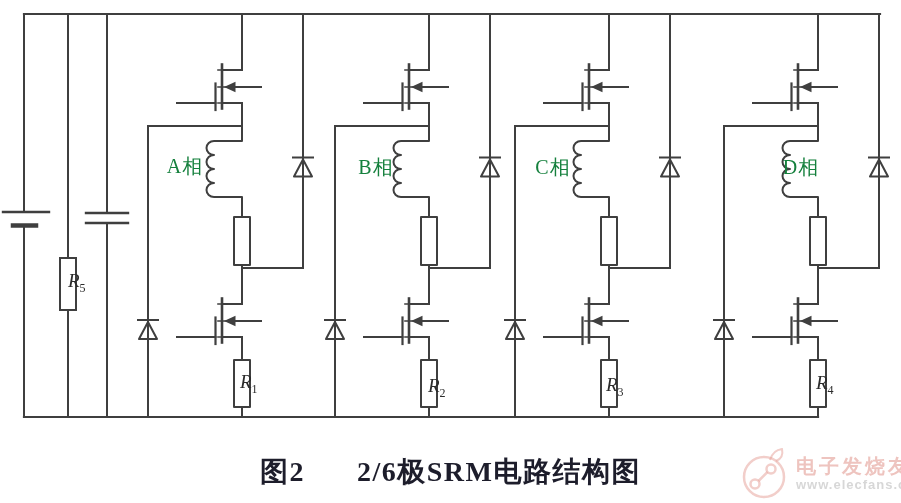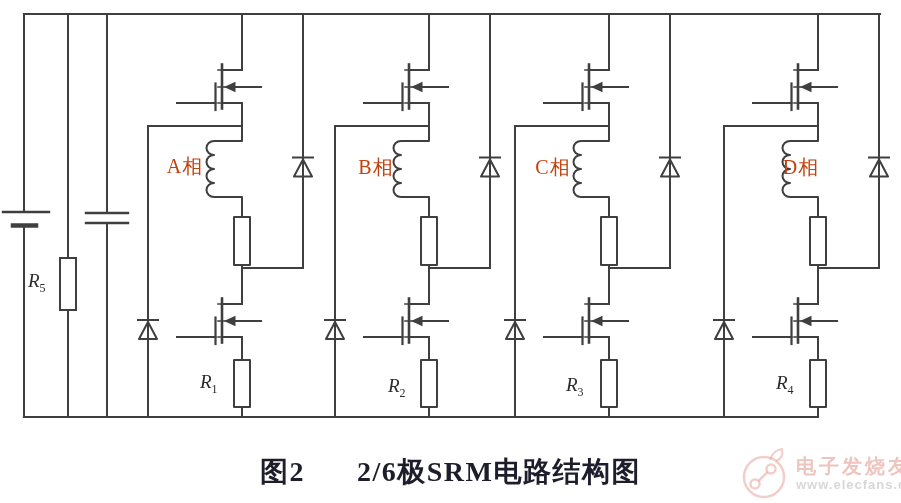--- a/index.html
+++ b/index.html
@@ -2,25 +2,25 @@
 <html><head>
 <meta charset="utf-8">
 <style>
   html,body { margin:0; padding:0; background:#ffffff; }
   .stage {
     position:relative; width:901px; height:503px; background:#ffffff;
     font-family:"Liberation Serif", serif; overflow:hidden;
   }
   .stage svg.schematic { position:absolute; left:0; top:0; }
   .lbl {
-    position:absolute; color:#c2410c; font-size:20px; line-height:1;
+    position:absolute; color:#15803d; font-size:20px; line-height:1;
     white-space:nowrap;
   }
   .phase-lbl { width:44px; text-align:center; letter-spacing:1px; }
-  .r-lbl { font-style:italic; font-size:19px; color:#2b2b2b; }
+  .r-lbl { font-style:italic; font-size:19px; color:#2b2b2b;margin-left:40px; }
   .r-lbl sub { font-size:12px; font-style:normal; line-height:0; }
   .caption {
     position:absolute; left:0; top:453px; width:901px; text-align:center;
     font-size:28px; font-weight:600; color:#1d1d2b; letter-spacing:1.5px;
   }
   .caption .fig-no { margin-right:52px; }
   .watermark {
     position:absolute; left:740px; top:446px; display:flex; align-items:center;
     gap:6px; opacity:0.85;
   }

